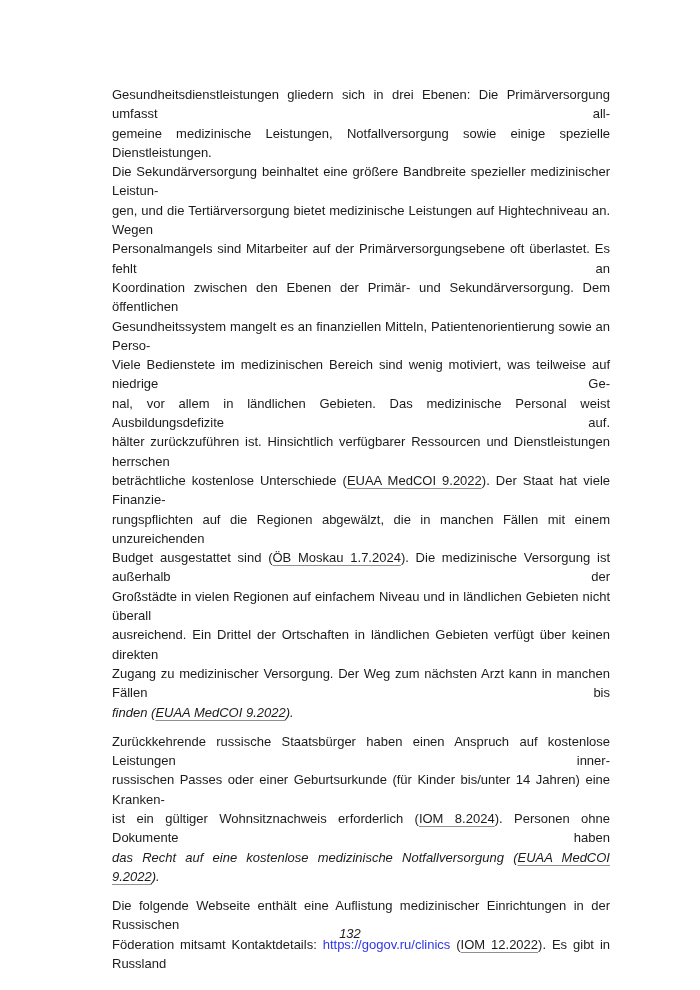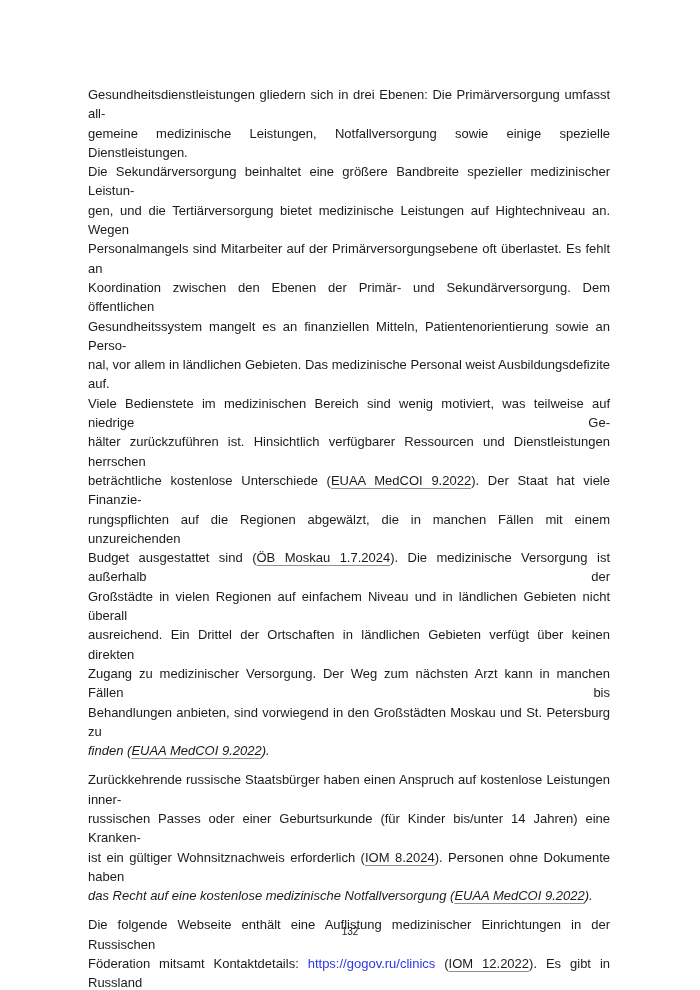--- a/index.html
+++ b/index.html
@@ -6,63 +6,62 @@
   body {
     width:700px; height:990px;
     font-family:"Liberation Sans", sans-serif;
     color:var(--text, #1b1b1b);
     overflow:hidden;
   }
   .page {
     position:relative;
     width:694px; height:990px;
     box-sizing:border-box;
-    padding:85px 84px 0 88px;
+    padding:85px 84px 0 112px;
     background:#ffffff;
   }
   
   .para { font-size:13px; line-height:19.3px; margin:0 0 10px 0; }
   .line { text-align:justify; text-align-last:justify; }
   .line.last { text-align-last:left;font-style:italic; }
   a.cite {
     color:inherit; cursor:pointer;
     text-decoration:underline;
     text-decoration-color:var(--cite-underline, #909090);
     text-decoration-thickness:1px;
     text-underline-offset:2.5px;
   }
   a.url { color:var(--link, #2e36e8); text-decoration:none; cursor:pointer; }
   .pagenum {
     position:absolute; left:0; top:926px; width:700px;
-    text-align:center; font-size:10px; color:#1b1b1b;
+    text-align:center; font-size:13px; color:#1b1b1b;font-style:italic;
   }
 </style>
 </head>
 <body>
 
 <div class="page">
   <div id="paragraphs">
       <div class="para">
         <div class="line"><span>Gesundheitsdienstleistungen gliedern sich in drei Ebenen: Die Primärversorgung umfasst all-</span></div>
         <div class="line"><span>gemeine medizinische Leistungen, Notfallversorgung sowie einige spezielle Dienstleistungen.</span></div>
         <div class="line"><span>Die Sekundärversorgung beinhaltet eine größere Bandbreite spezieller medizinischer Leistun-</span></div>
         <div class="line"><span>gen, und die Tertiärversorgung bietet medizinische Leistungen auf Hightechniveau an. Wegen</span></div>
         <div class="line"><span>Personalmangels sind Mitarbeiter auf der Primärversorgungsebene oft überlastet. Es fehlt an</span></div>
         <div class="line"><span>Koordination zwischen den Ebenen der Primär- und Sekundärversorgung. Dem öffentlichen</span></div>
         <div class="line"><span>Gesundheitssystem mangelt es an finanziellen Mitteln, Patientenorientierung sowie an Perso-</span></div>
+        <div class="line"><span>Viele Bedienstete im medizinischen Bereich sind wenig motiviert, was teilweise auf niedrige Ge-</span></div>
         <div class="line"><span>nal, vor allem in ländlichen Gebieten. Das medizinische Personal weist Ausbildungsdefizite auf.</span></div>
-        <div class="line"><span>Viele Bedienstete im medizinischen Bereich sind wenig motiviert, was teilweise auf niedrige Ge-</span></div>
         <div class="line"><span>hälter zurückzuführen ist. Hinsichtlich verfügbarer Ressourcen und Dienstleistungen herrschen</span></div>
         <div class="line"><span>beträchtliche kostenlose Unterschiede (</span><a class="cite">EUAA MedCOI 9.2022</a><span>). Der Staat hat viele Finanzie-</span></div>
         <div class="line"><span>rungspflichten auf die Regionen abgewälzt, die in manchen Fällen mit einem unzureichenden</span></div>
         <div class="line"><span>Budget ausgestattet sind (</span><a class="cite">ÖB Moskau 1.7.2024</a><span>). Die medizinische Versorgung ist außerhalb der</span></div>
         <div class="line"><span>Großstädte in vielen Regionen auf einfachem Niveau und in ländlichen Gebieten nicht überall</span></div>
         <div class="line"><span>ausreichend. Ein Drittel der Ortschaften in ländlichen Gebieten verfügt über keinen direkten</span></div>
         <div class="line"><span>Zugang zu medizinischer Versorgung. Der Weg zum nächsten Arzt kann in manchen Fällen bis</span></div>
-        <div class="line"><span>Behandlungen anbieten, sind vorwiegend in den Großstädten Moskau und St. Petersburg zu</span></div>
         <div class="line last"><span>finden (</span><a class="cite">EUAA MedCOI 9.2022</a><span>).</span></div>
       </div>
       <div class="para">
         <div class="line"><span>Zurückkehrende russische Staatsbürger haben einen Anspruch auf kostenlose Leistungen inner-</span></div>
         <div class="line"><span>russischen Passes oder einer Geburtsurkunde (für Kinder bis/unter 14 Jahren) eine Kranken-</span></div>
         <div class="line"><span>ist ein gültiger Wohnsitznachweis erforderlich (</span><a class="cite">IOM 8.2024</a><span>). Personen ohne Dokumente haben</span></div>
         <div class="line last"><span>das Recht auf eine kostenlose medizinische Notfallversorgung (</span><a class="cite">EUAA MedCOI 9.2022</a><span>).</span></div>
       </div>
       <div class="para">
         <div class="line"><span>Die folgende Webseite enthält eine Auflistung medizinischer Einrichtungen in der Russischen</span></div>

